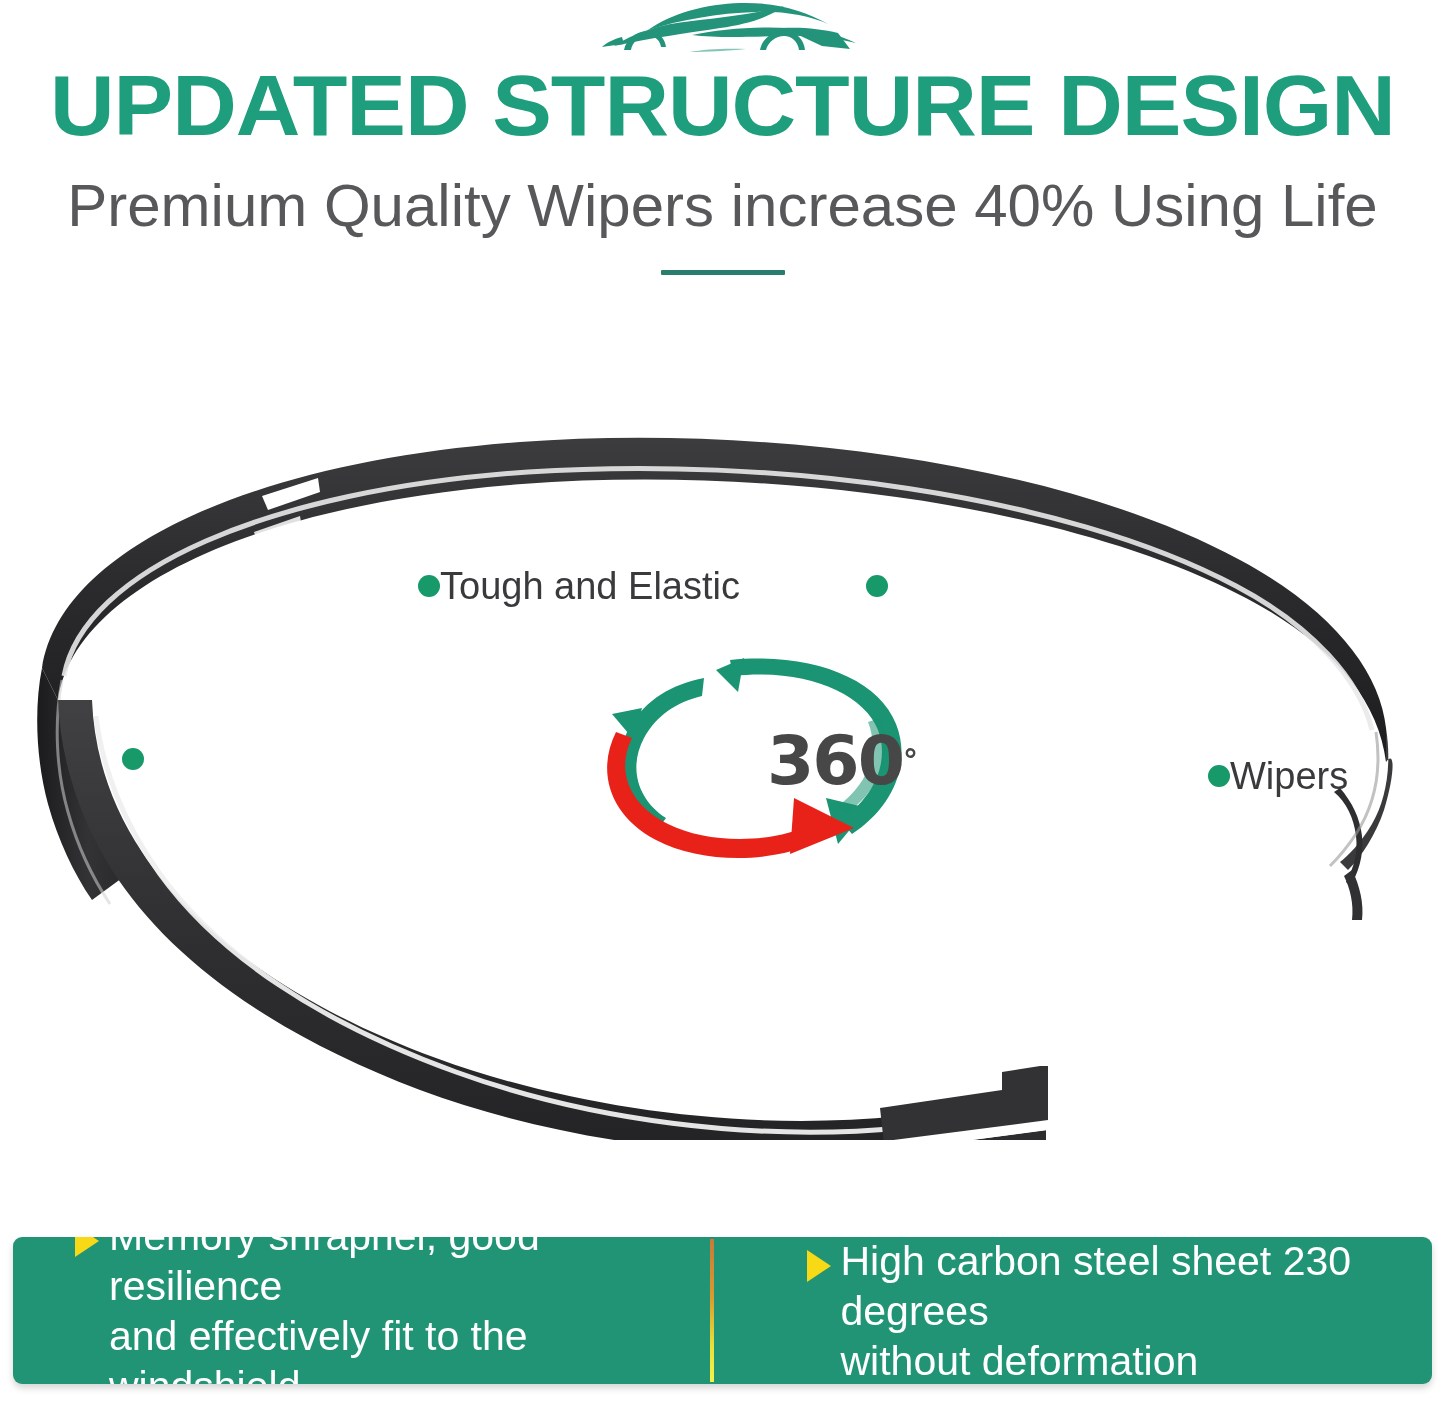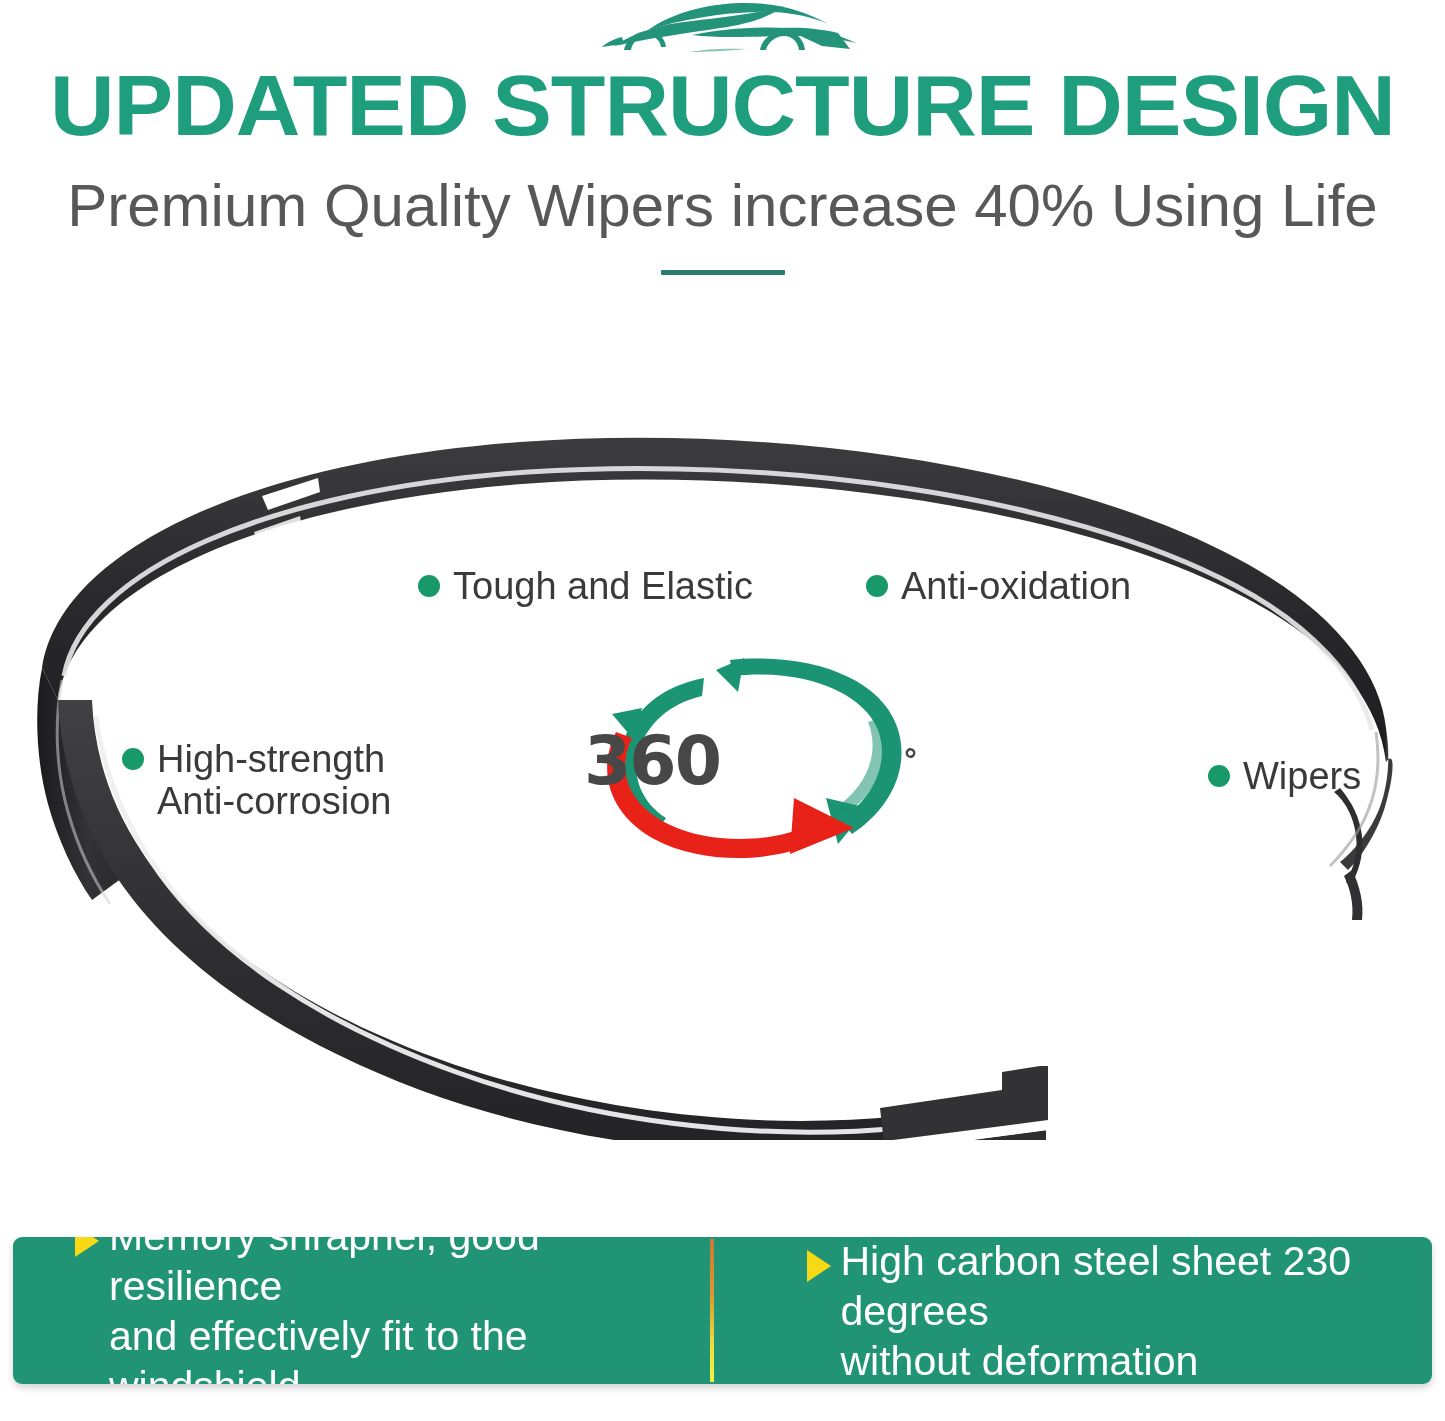--- a/index.html
+++ b/index.html
@@ -61,21 +61,21 @@
     position:absolute;
     left:0; top:400px;
     width:1445px; height:740px;
   }
 
   
   .callout {
     position:absolute;
     display:flex;
     align-items:flex-start;
-    gap:13px;
+    gap:0;
   }
   .callout .dot {
     flex:0 0 auto;
     width:22px; height:22px;
     border-radius:50%;
     background:#17996a;
     margin-top:10px;
   }
   .callout .txt {
     font-family:"Liberation Sans Narrow","Liberation Sans",sans-serif;
@@ -94,30 +94,29 @@
     position:absolute;
     left:568px; top:648px;
     width:350px; height:230px;
   }
   #badge-360-text {
     position:absolute;
     left:0; top:0;
     width:350px; height:230px;
     display:flex;
     align-items:center;
-    justify-content:space-between;
+    justify-content:flex-end;
     padding-left:16px;
     padding-bottom:6px;
     font-family:"DejaVu Sans","Liberation Sans",sans-serif;
     font-size:68px;
     font-weight:bold;
     color:#474747;
     letter-spacing:-2px;
     pointer-events:none;
-    gap:32px;
   }
   #badge-360-text sup {
     font-size:30px;
     vertical-align:super;
     letter-spacing:0;
   }
 
   
   #bottom-banner {
     position:absolute;
@@ -292,27 +291,24 @@
              C 1344 452, 1334 462, 1330 466" fill="none" stroke="#9a9a9a" stroke-width="3" opacity="0.6"></path>
   </svg>
 
   <div class="callout" id="callout-tough">
     <span class="dot"></span>
     <span class="txt">Tough and Elastic</span>
   </div>
 
   <div class="callout" id="callout-anti-ox">
     <span class="dot"></span>
-    <span class="txt">Anti-oxidation</span>
   </div>
 
   <div class="callout" id="callout-strength">
     <span class="dot"></span>
-    <span class="txt">High-strength
-Anti-corrosion</span>
   </div>
 
   <div class="callout" id="callout-quieter">
     <span class="dot"></span>
     <span class="txt">Wipers</span>
   </div>
 
   <div id="badge-360">
     <svg viewBox="0 0 350 230" width="350" height="230">
 

